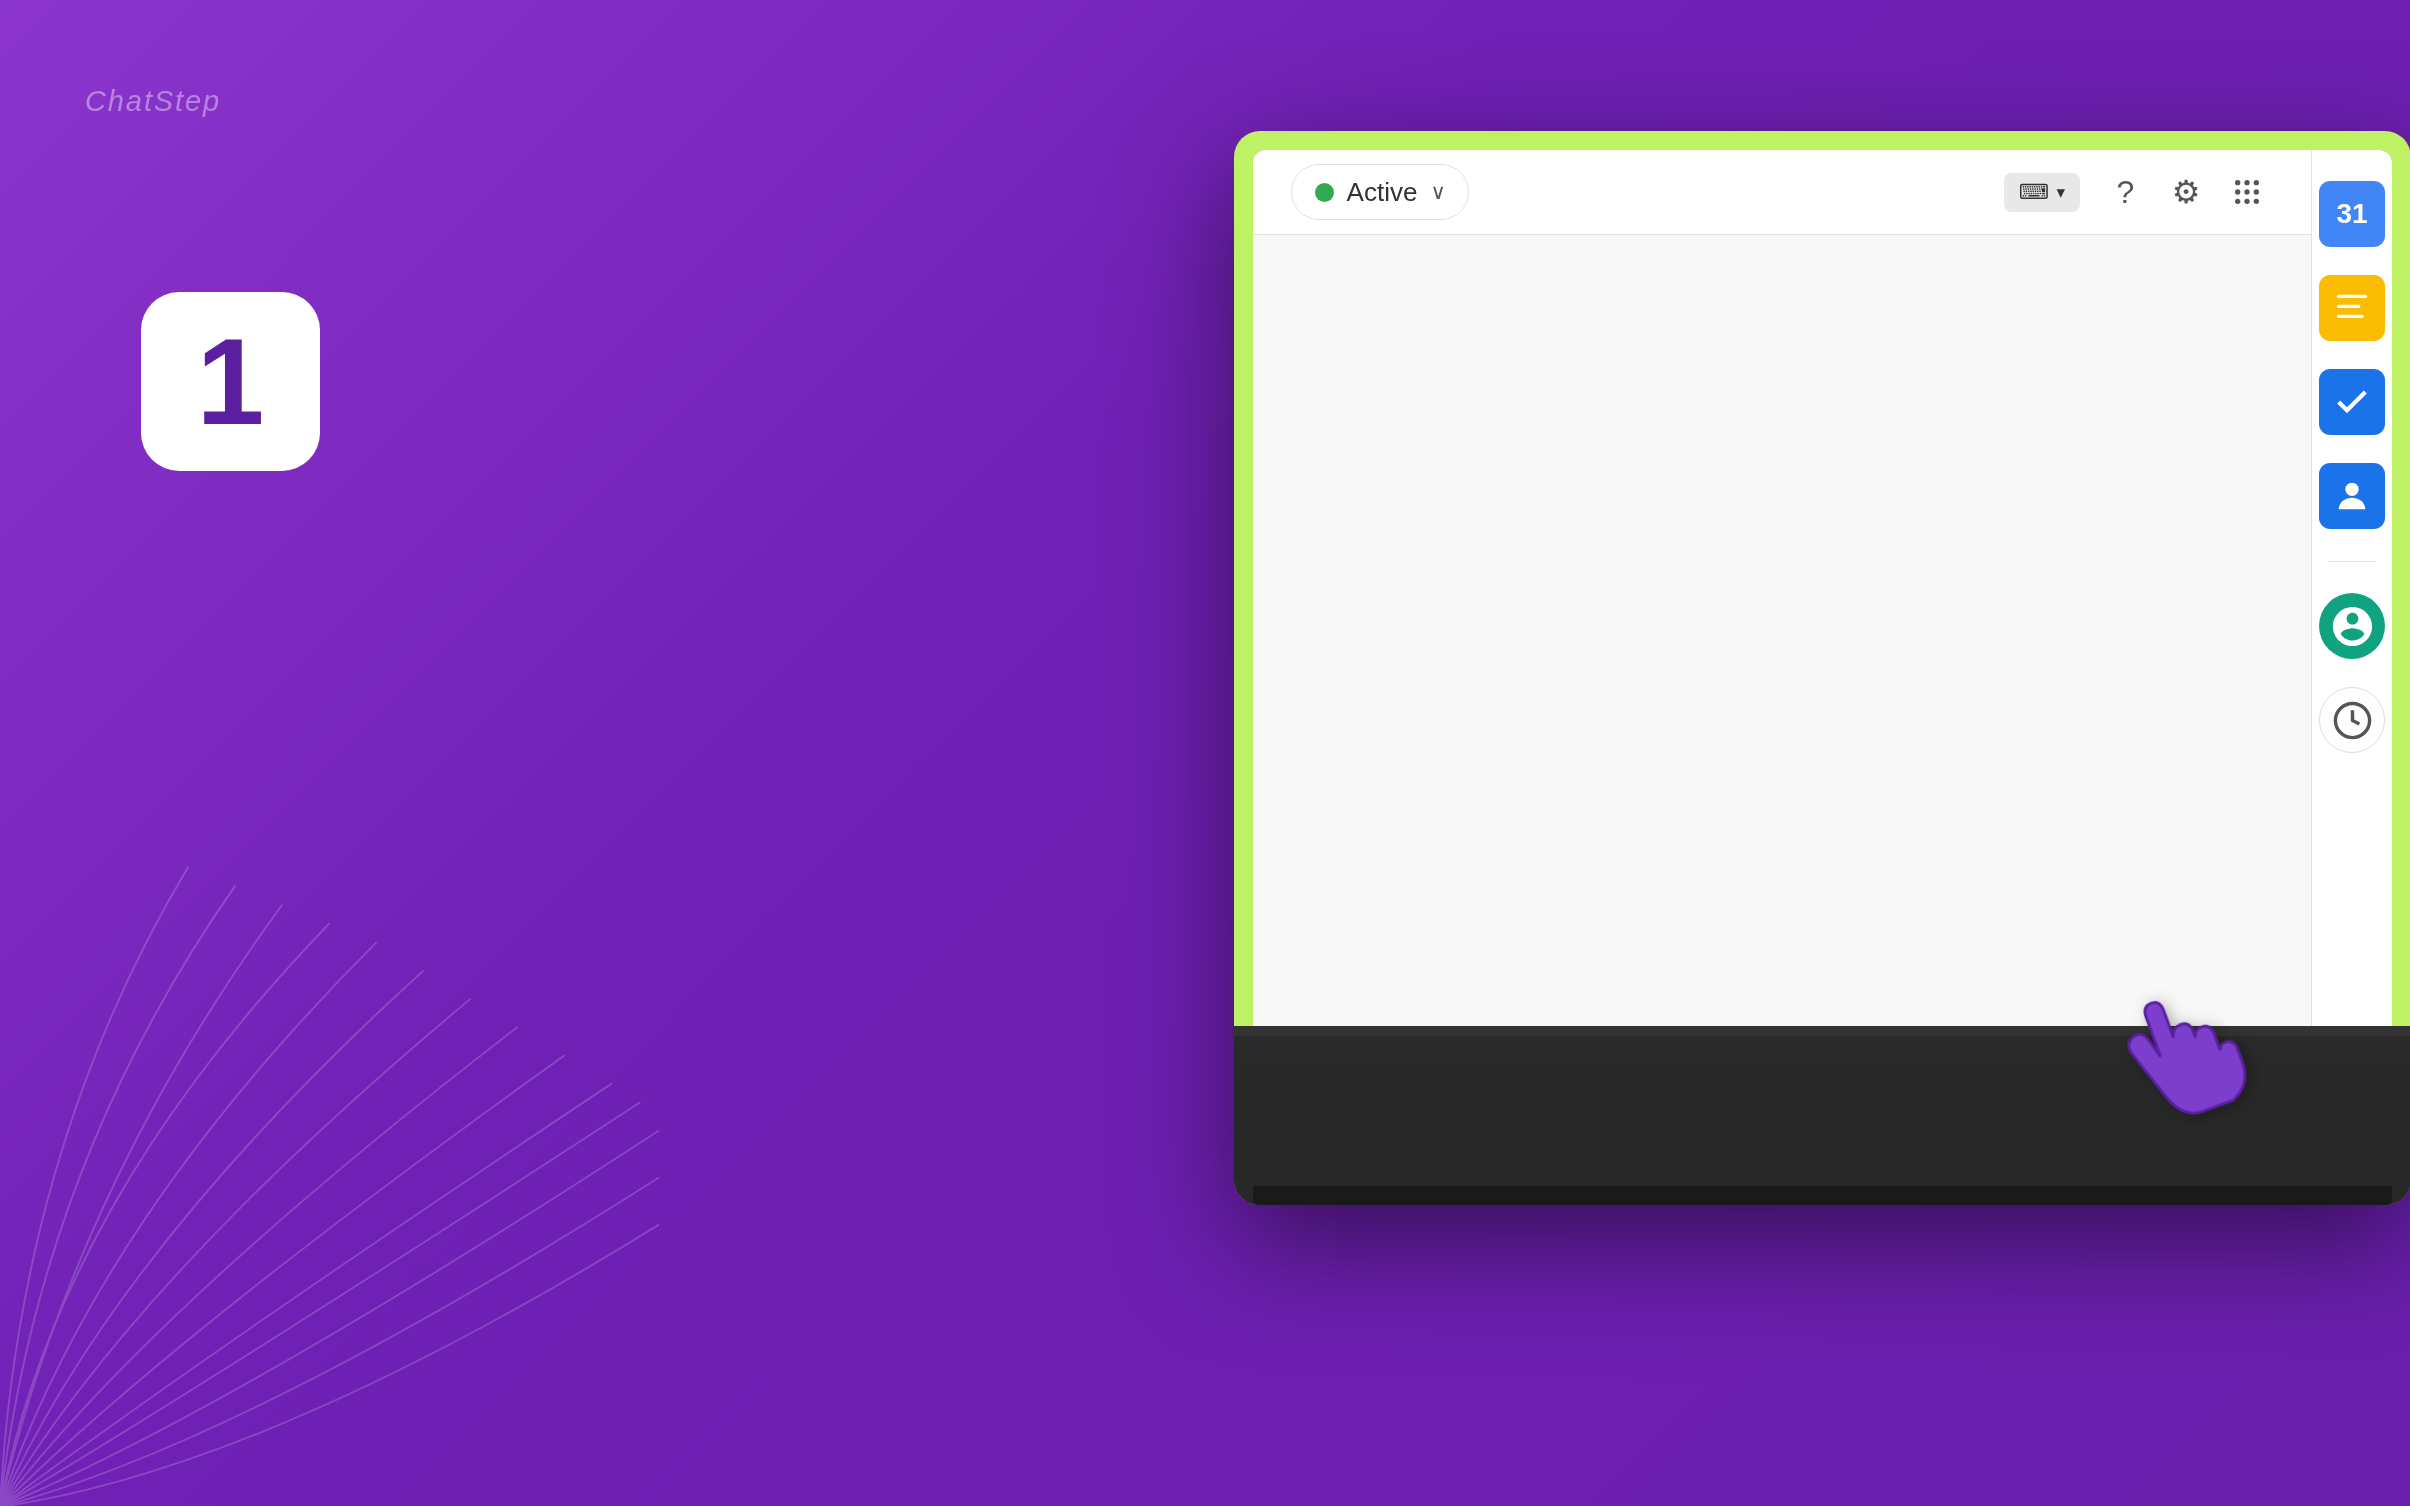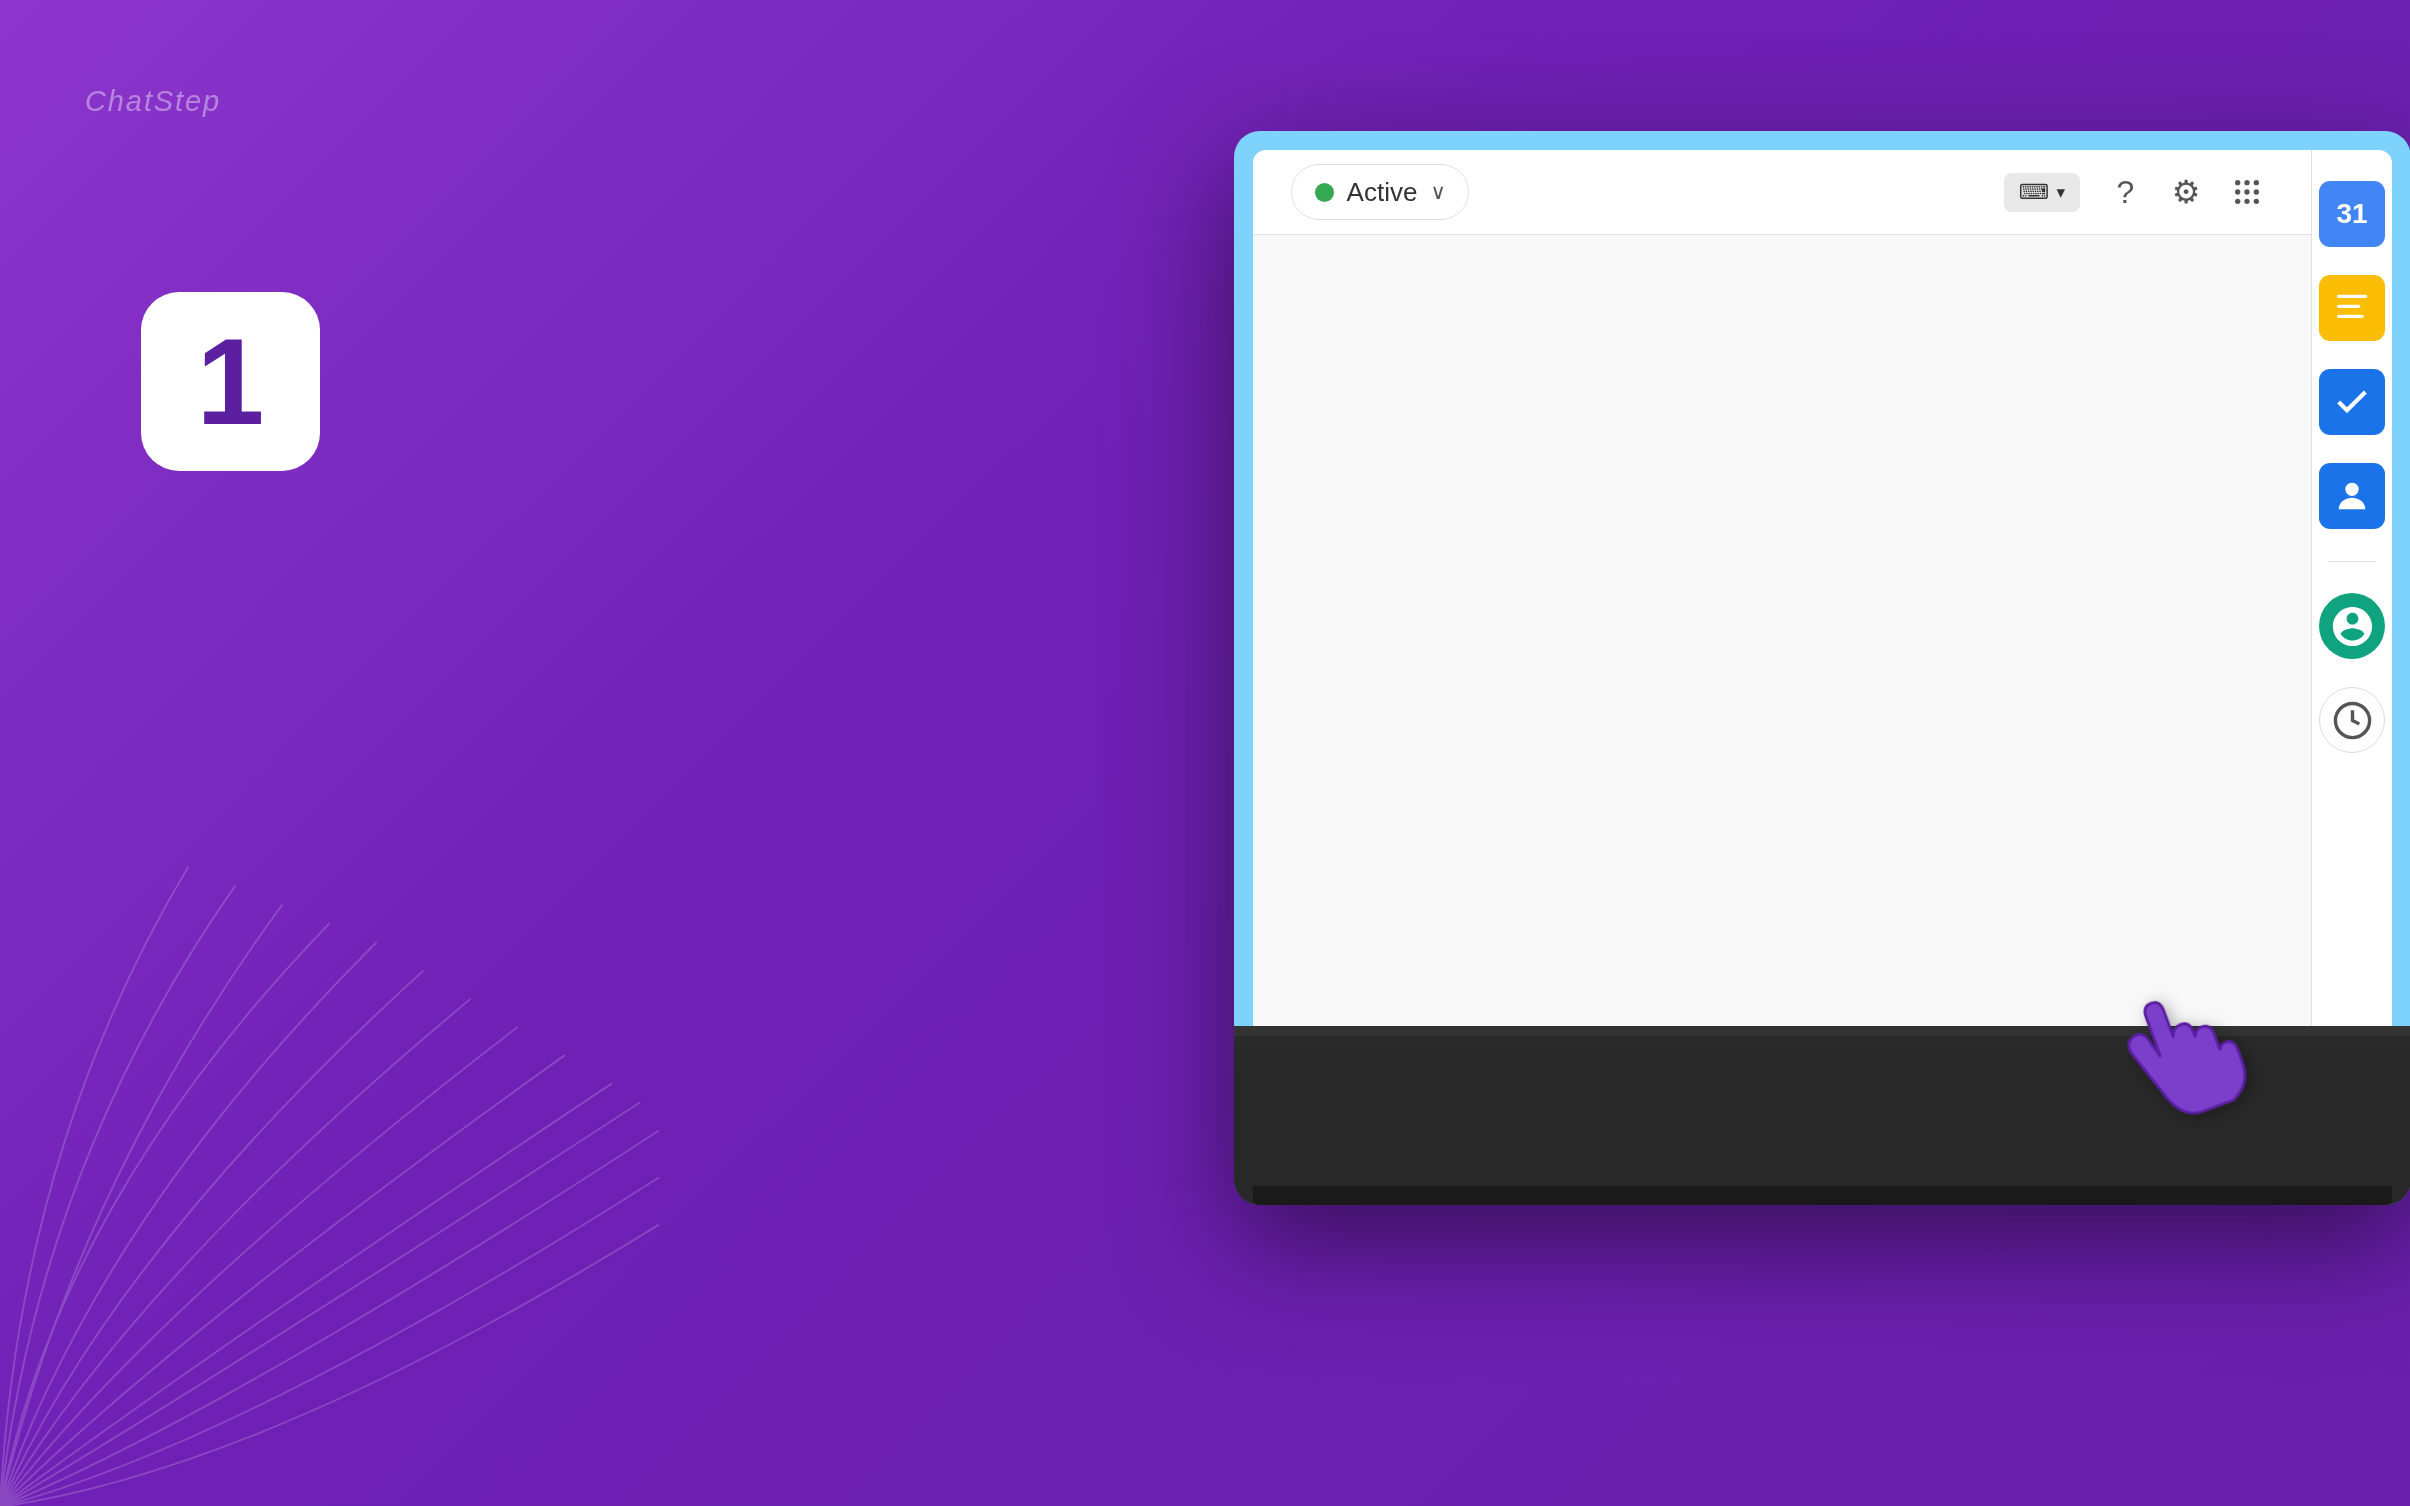--- a/index.html
+++ b/index.html
@@ -78,21 +78,21 @@
       height: 1299px;
     }
 
     
     .laptop-body {
       position: absolute;
       top: 56px;
       left: 94px;
       right: 0;
       bottom: 169px;
-      background: #7dd3fc;
+      background: #bef264;
       border-radius: 26px;
       box-shadow: 0 38px 113px rgba(0,0,0,0.5);
       overflow: hidden;
     }
 
     
     .laptop-screen-bezel {
       position: absolute;
       top: 19px;
       left: 19px;

